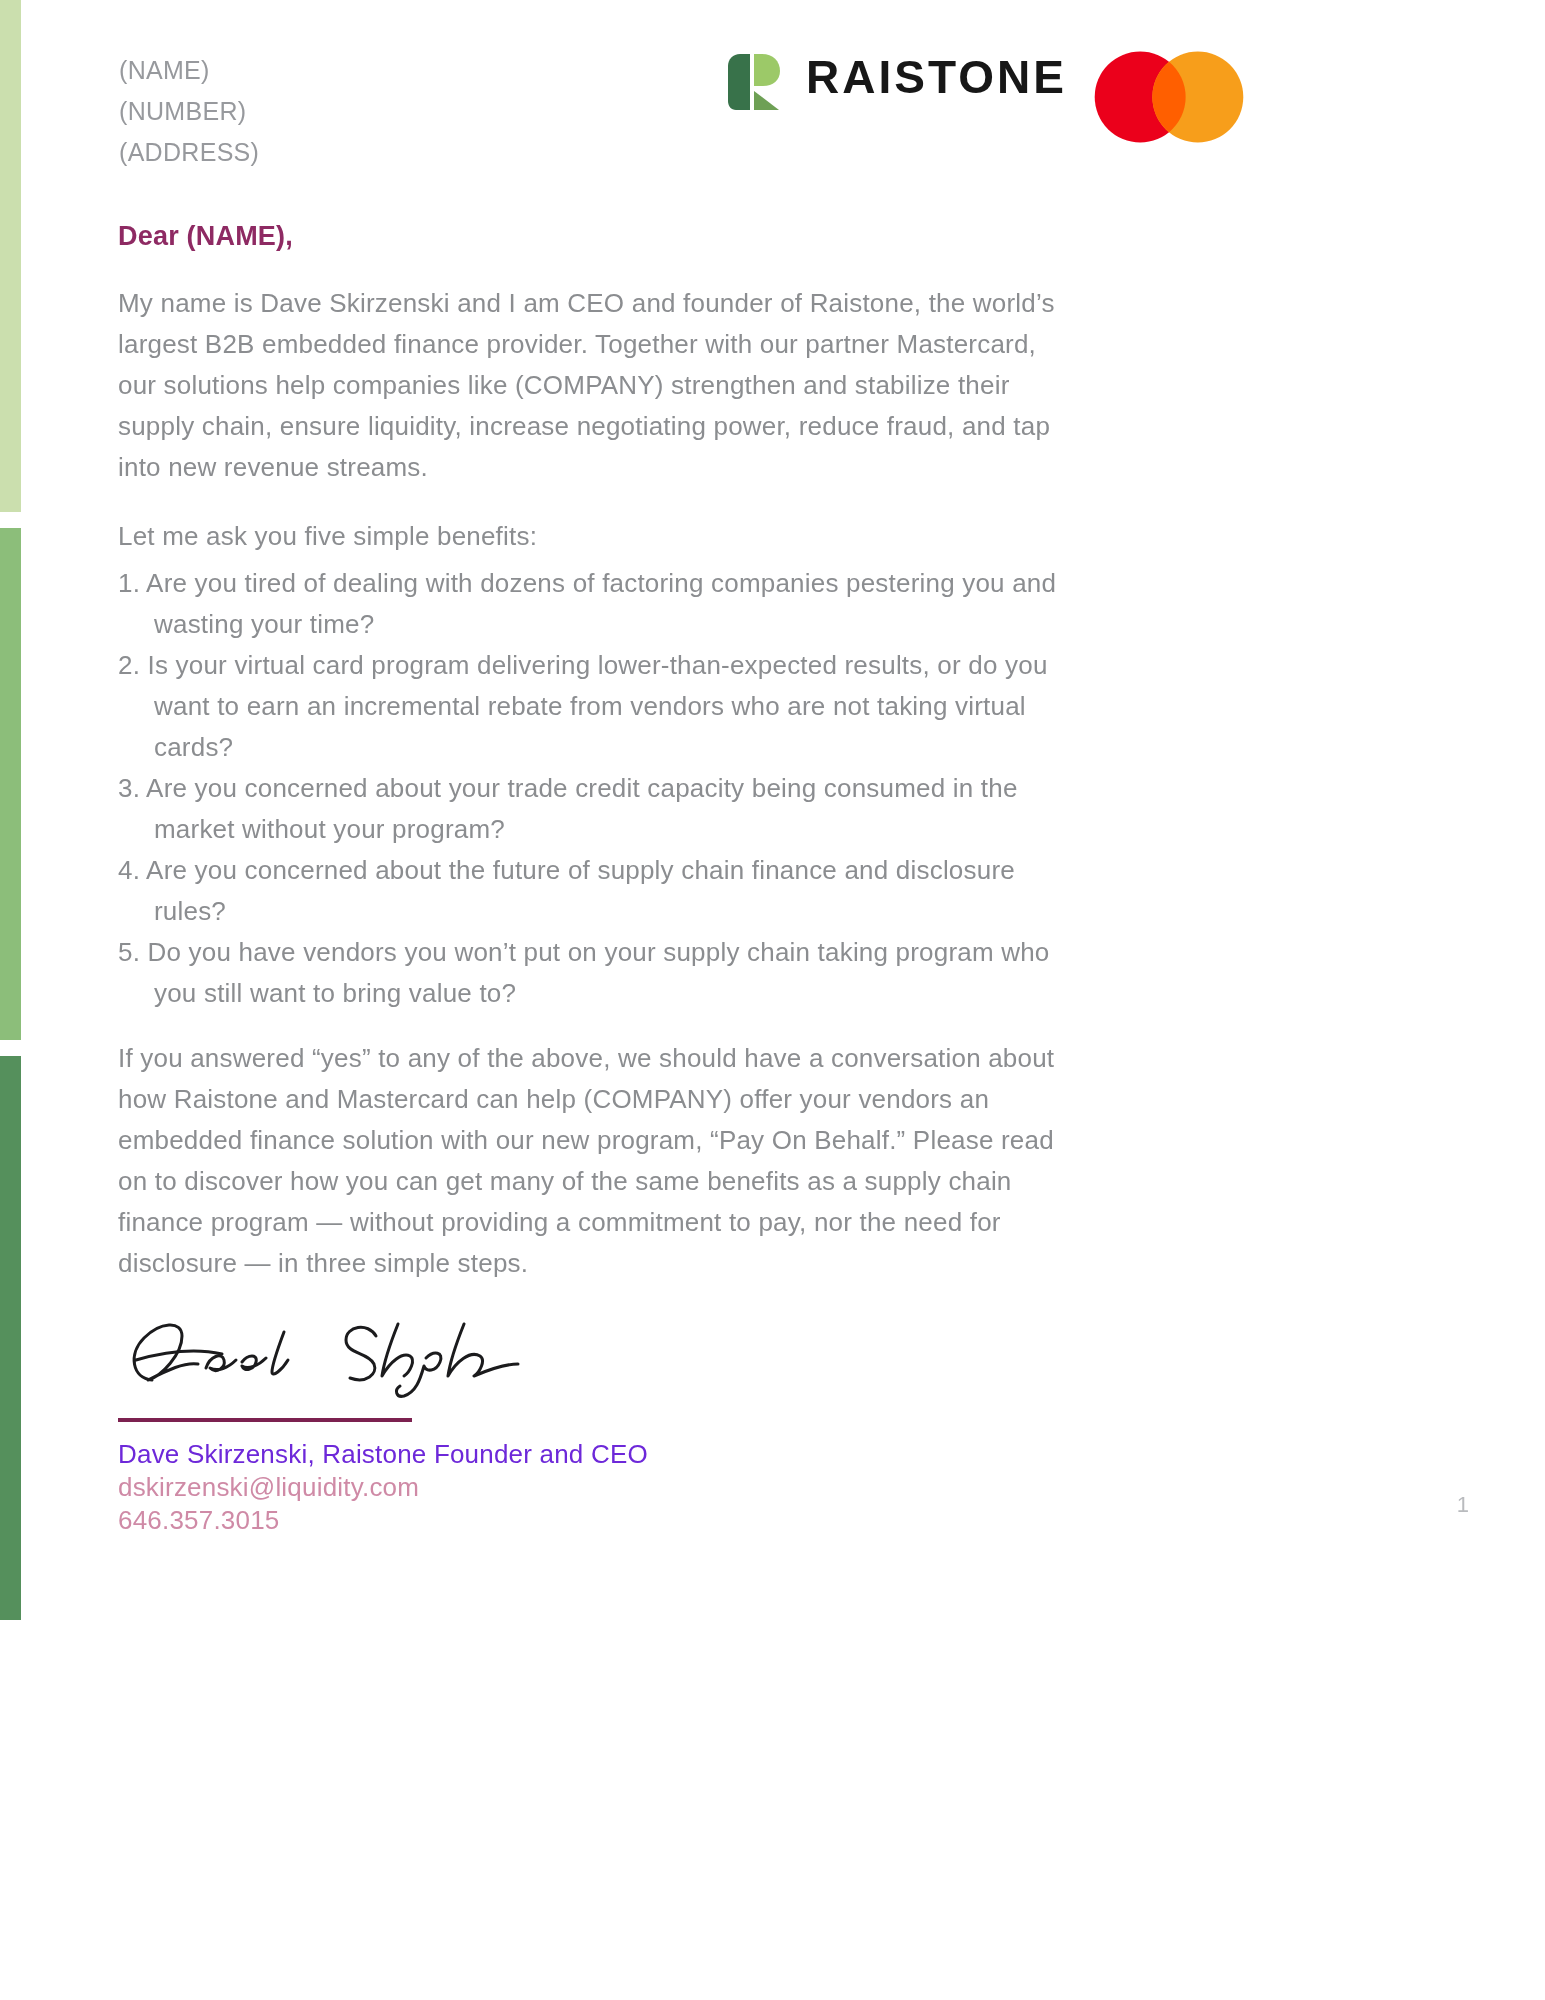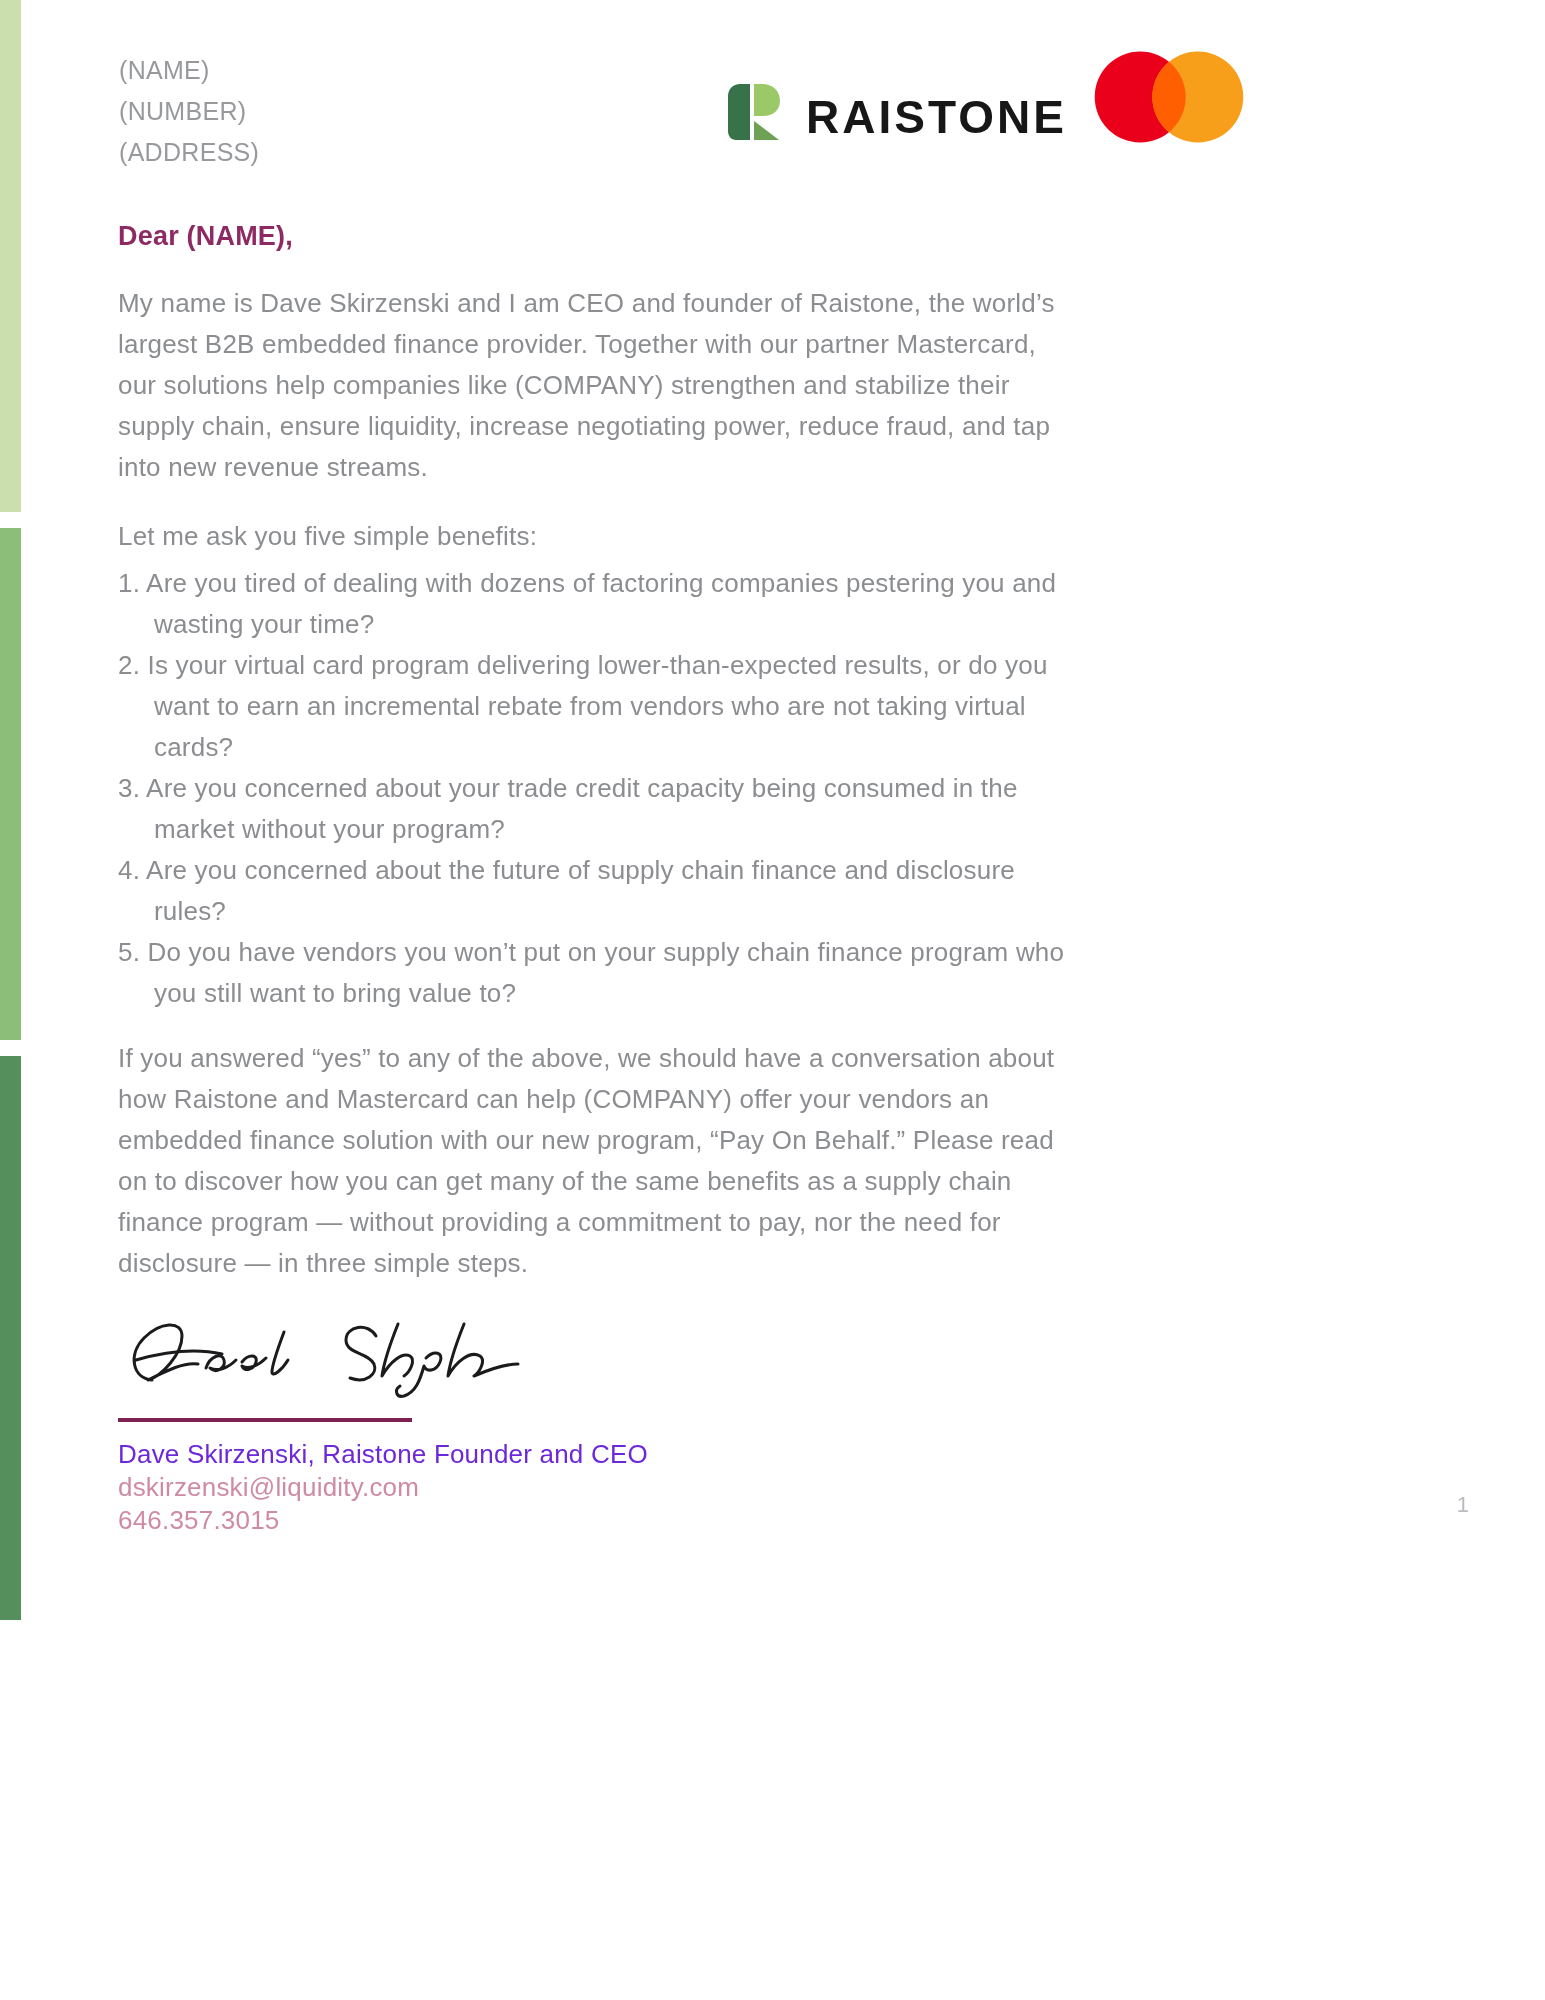--- a/index.html
+++ b/index.html
@@ -36,21 +36,21 @@
     line-height: 41px;
     letter-spacing: 0.3px;
   }
 
   
   .logos {
     position: absolute;
     left: 720px;
     top: 50px;
     display: flex;
-    align-items: flex-end;
+    align-items: flex-start;
   }
   .raistone-mark { width: 64px; height: 64px; flex: 0 0 auto; }
   .brand-text {
     margin-left: 22px;
     font-size: 46px;
     font-weight: 700;
     letter-spacing: 3px;
     color: #171717;
   }
   .mastercard { margin-left: 26px; width: 152px; height: 94px; flex: 0 0 auto; }
@@ -144,21 +144,21 @@
 
     <p class="para">My name is Dave Skirzenski and I am CEO and founder of Raistone, the world’s largest B2B embedded finance provider. Together with our partner Mastercard, our solutions help companies like (COMPANY) strengthen and stabilize their supply chain, ensure liquidity, increase negotiating power, reduce fraud, and tap into new revenue streams.</p>
 
     <div class="para q-intro">Let me ask you five simple benefits:</div>
 
     <div class="q-list">
       <div class="q-item"><span>1.</span> <span>Are you tired of dealing with dozens of factoring companies pestering you and wasting your time?</span></div>
       <div class="q-item"><span>2.</span> <span>Is your virtual card program delivering lower-than-expected results, or do you want to earn an incremental rebate from vendors who are not taking virtual cards?</span></div>
       <div class="q-item"><span>3.</span> <span>Are you concerned about your trade credit capacity being consumed in the market without your program?</span></div>
       <div class="q-item"><span>4.</span> <span>Are you concerned about the future of supply chain finance and disclosure rules?</span></div>
-      <div class="q-item"><span>5.</span> <span>Do you have vendors you won’t put on your supply chain finance program who you still want to bring value to?</span></div>
+      <div class="q-item"><span>5.</span> <span>Do you have vendors you won’t put on your supply chain taking program who you still want to bring value to?</span></div>
     </div>
 
     <p class="para closing">If you answered “yes” to any of the above, we should have a conversation about how Raistone and Mastercard can help (COMPANY) offer your vendors an embedded finance solution with our new program, “Pay On Behalf.” Please read on to discover how you can get many of the same benefits as a supply chain finance program — without providing a commitment to pay, nor the need for disclosure — in three simple steps.</p>
 
 
     <span class="signature-img">
       <svg width="440" height="104" viewBox="0 0 440 104" aria-hidden="true">
         <g stroke="#1b1b1d" stroke-width="3" fill="none" stroke-linecap="round" stroke-linejoin="round">
           <path d="M34 84 C14 82 10 58 26 42 C42 26 64 24 64 40 C64 58 44 80 30 84 C50 74 66 66 80 68"></path>
           <path d="M18 64 C60 52 86 54 104 58"></path>

